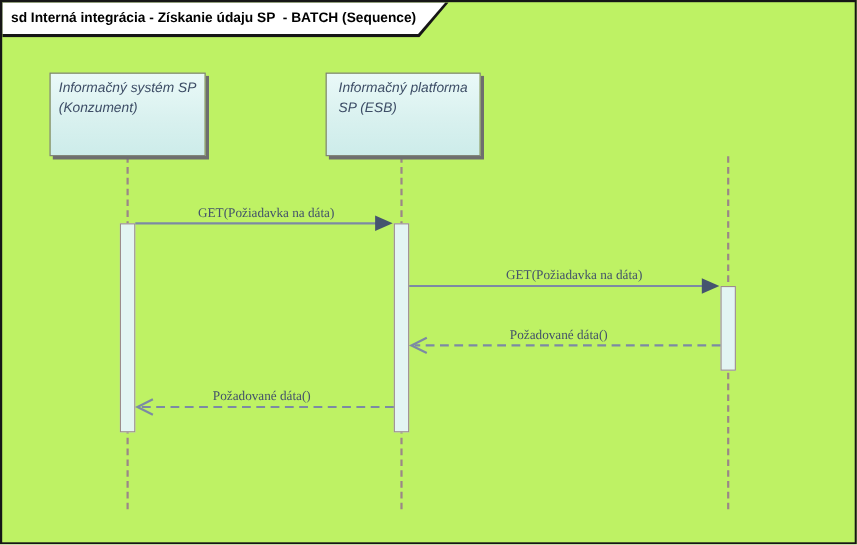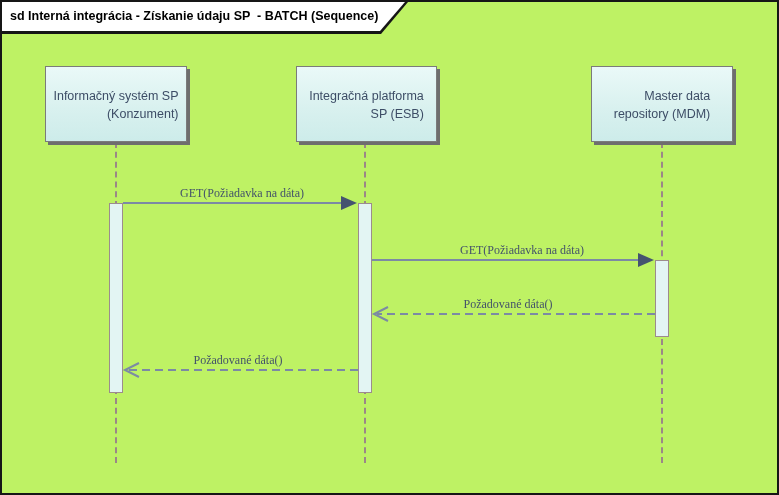--- a/index.html
+++ b/index.html
@@ -26,22 +26,22 @@
     color:#000000; white-space:pre;
   }
   
   .head {
     position:absolute; width:142px; height:76px; box-sizing:border-box;
     background:linear-gradient(180deg,#eaf9f8 0%, #d9f1ef 55%, #cdecea 100%);
     border:1.6px solid #7b7b7b; box-shadow:3px 3px 0 #6e6e6e;
     z-index:4; display:flex; justify-content:center;
   }
   .head-label {
-    margin-top:20px; font-size:12.5px; line-height:1.45; color:#3d4d66;
-    text-align:right; white-space:pre-line;
+    margin-top:4px; font-size:12.5px; line-height:1.45; color:#3d4d66;
+    text-align:left; white-space:pre-line;font-style:italic;
   }
   
   .lifeline {
     position:absolute; top:142px; height:321px; width:0;
     border-left:2px dashed #9b8787; z-index:1;
   }
   
   .activation {
     position:absolute; width:14px; box-sizing:border-box;
     background:#e3f5f3; border:1.6px solid #9c8c8c; z-index:5;
@@ -68,26 +68,22 @@
 
   <div class="lifeline" style="left:115px;"></div>
   <div class="lifeline" style="left:364px;"></div>
   <div class="lifeline" style="left:661px;"></div>
 
   <div class="head" style="left:45px; top:66px;">
     <div class="head-label">Informačný systém SP
 (Konzument)</div>
   </div>
   <div class="head" style="left:296px; top:66px; width:141px;">
-    <div class="head-label">Integračná platforma
+    <div class="head-label">Informačný platforma
 SP (ESB)</div>
-  </div>
-  <div class="head" style="left:591px; top:66px;">
-    <div class="head-label">Master data
-repository (MDM)</div>
   </div>
 
   <div class="activation" style="left:109px; top:203px; height:190px;"></div>
   <div class="activation" style="left:358px; top:203px; height:190px;"></div>
   <div class="activation" style="left:655px; top:260px; height:77px;"></div>
 
   <svg id="arrows" width="779" height="495">
 
     <g>
       <line x1="123" y1="203" x2="343" y2="203" stroke="#7c8aa4" stroke-width="2"></line>

